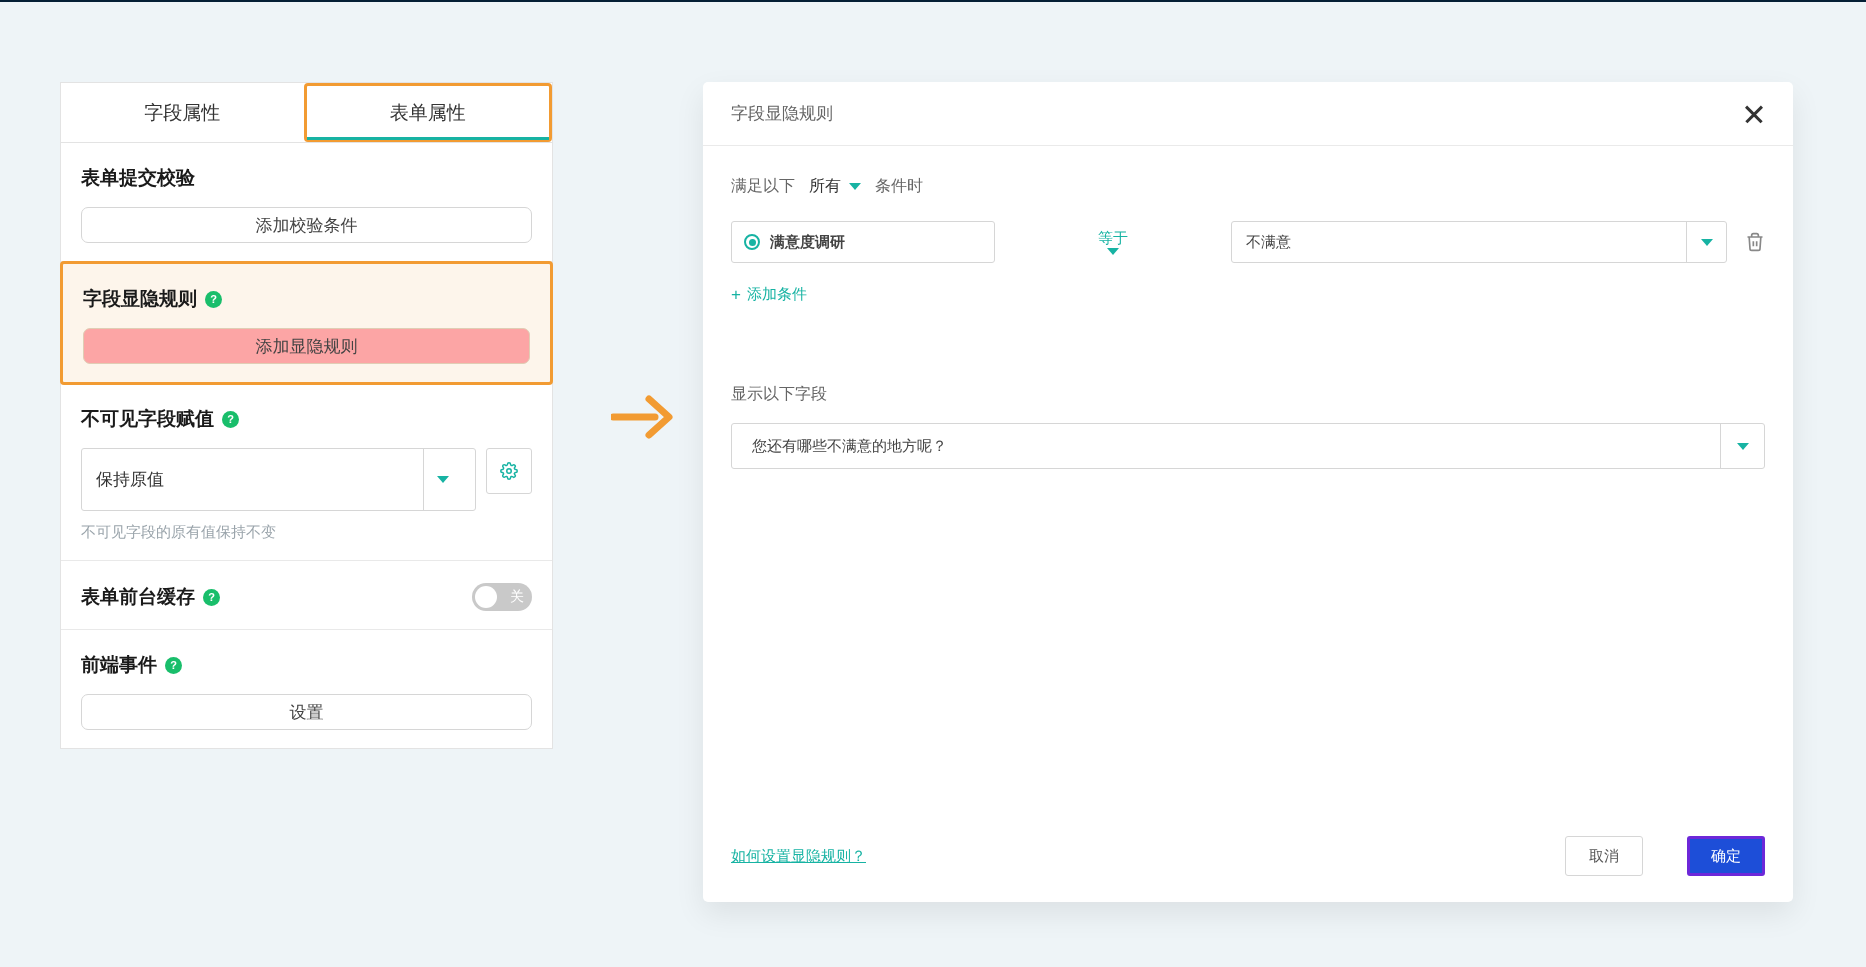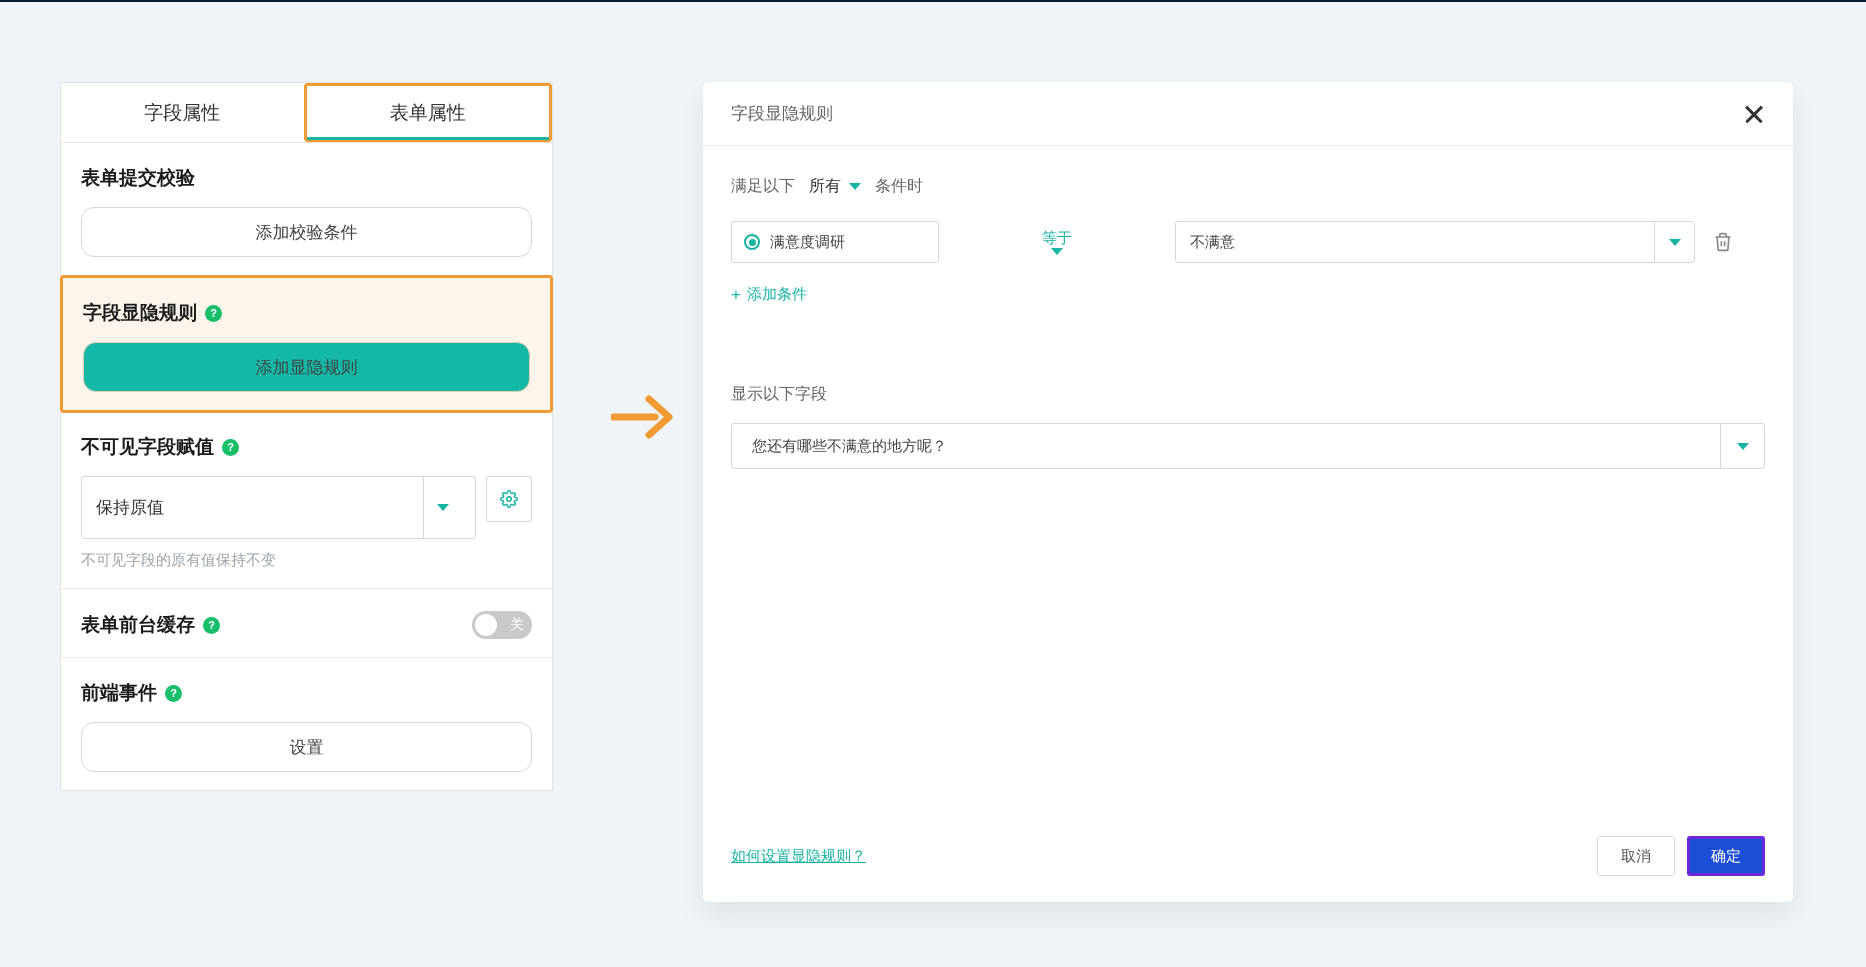--- a/index.html
+++ b/index.html
@@ -73,36 +73,36 @@
   background: #19be6b;
   color: #fff;
   font-size: 11px;
   display: inline-flex;
   align-items: center;
   justify-content: center;
   font-weight: bold;
 }
 .big-btn {
   width: 100%;
-  height: 50px;
+  height: 36px;
   border: 1px solid #d6d6d6;
   background: #fff;
   font-size: 17px;
   color: #434343;
-  border-radius: 13px;
+  border-radius: 7px;
   cursor: pointer;
 }
 .section.highlight-section {
   border: 3px solid #f29b32;
   border-radius: 4px;
   background: #fdf5eb;
   margin: -1px;
 }
 .section.highlight-section .big-btn {
-  background: #14b8a6;
+  background: #fca5a5;
   border-color: #e0cdb4;
 }
 .select-row { display: flex; gap: 10px; }
 .select {
   flex: 1;
   height: 63px;
   border: 1px solid #d6d6d6;
   border-radius: 3px;
   display: flex;
   align-items: center;
@@ -238,30 +238,31 @@
   gap: 8px;
   color: #333;
 }
 .cond-row {
   display: flex;
   align-items: center;
   gap: 18px;
   margin-bottom: 22px;
 }
 .field-box {
-  width: 208px;
+  width: 264px;
   height: 42px;
   border: 1px solid #d6d6d6;
   border-radius: 3px;
   display: flex;
   align-items: center;
   gap: 10px;
   padding: 0 12px;
   font-size: 15px;
   color: #444;
+  font-weight: bold;
 }
 .radio-dot {
   width: 16px; height: 16px;
   border: 2px solid #17b3a3;
   border-radius: 50%;
   display: inline-flex;
   align-items: center;
   justify-content: center;
 }
 .radio-dot::after {
@@ -365,20 +366,21 @@
 }
 .btn {
   min-width: 78px;
   height: 40px;
   border-radius: 3px;
   font-size: 15px;
   cursor: pointer;
   display: flex;
   align-items: center;
   justify-content: center;
+  margin-left: 32px;
 }
 .btn-secondary {
   background: #fff;
   border: 1px solid #d6d6d6;
   color: #555;
 }
 .btn-primary {
   background: #1d4ed8;
   border: 3px solid #6d28d9;
   color: #fff;

